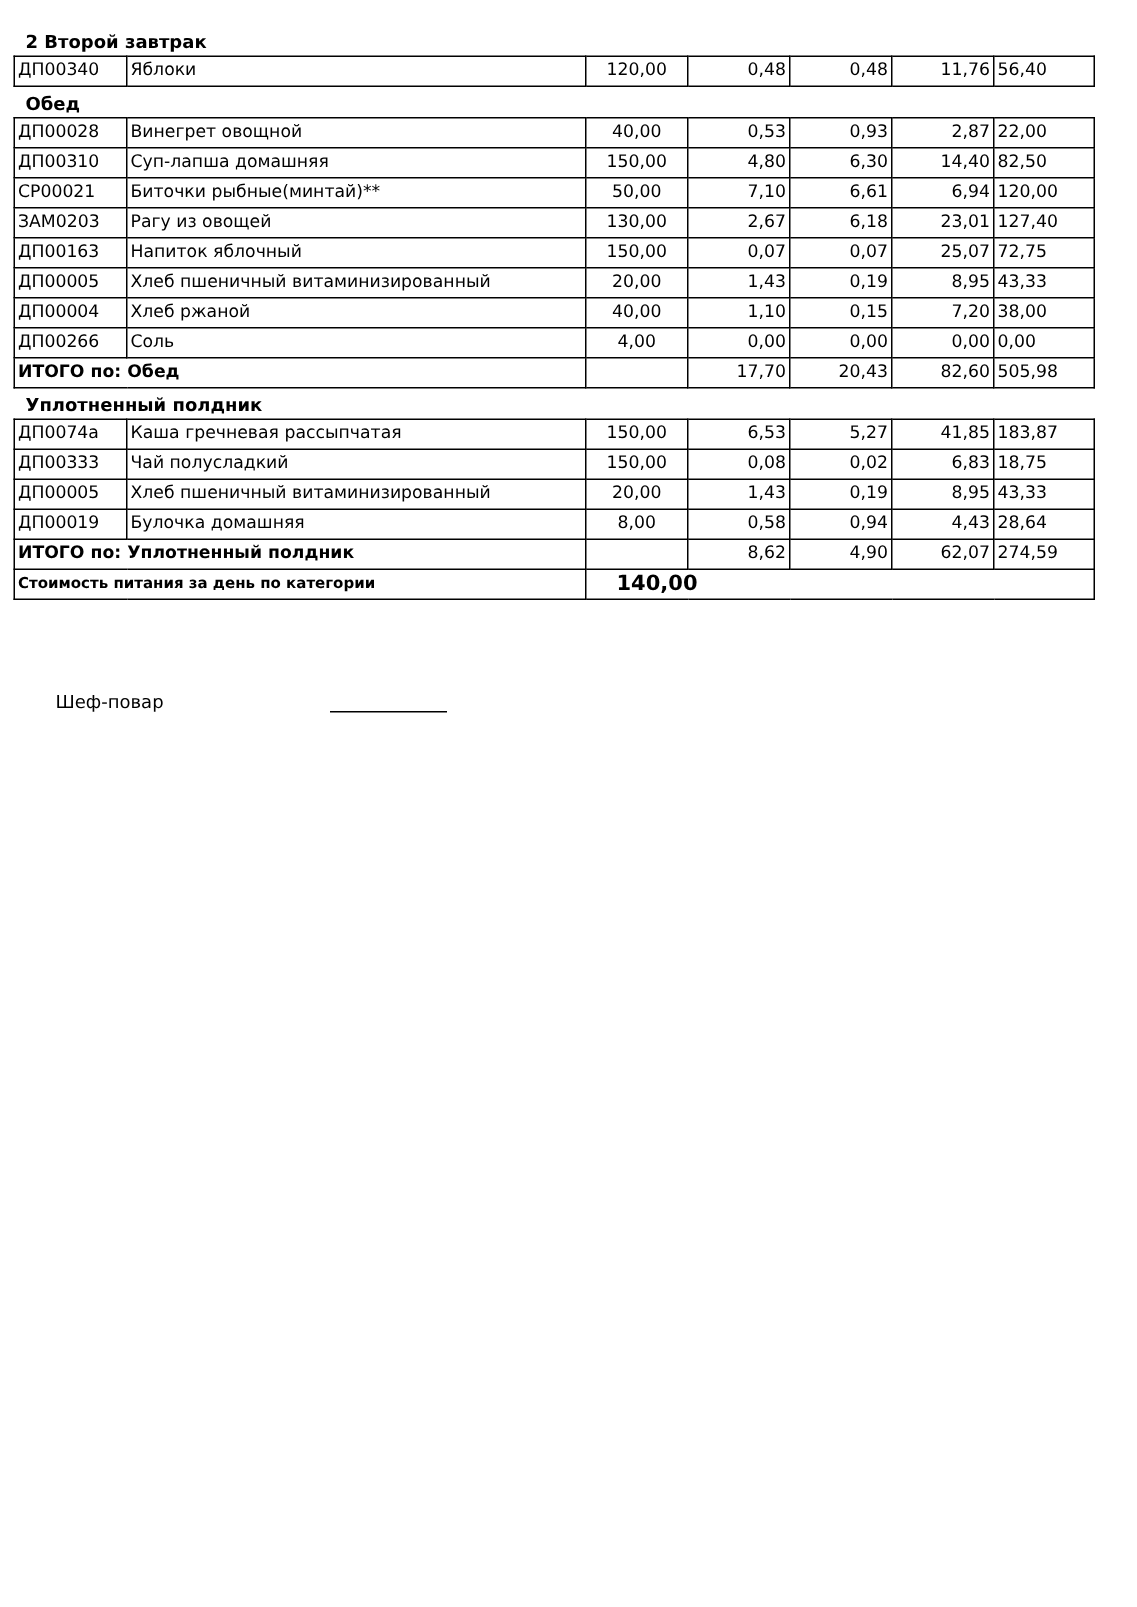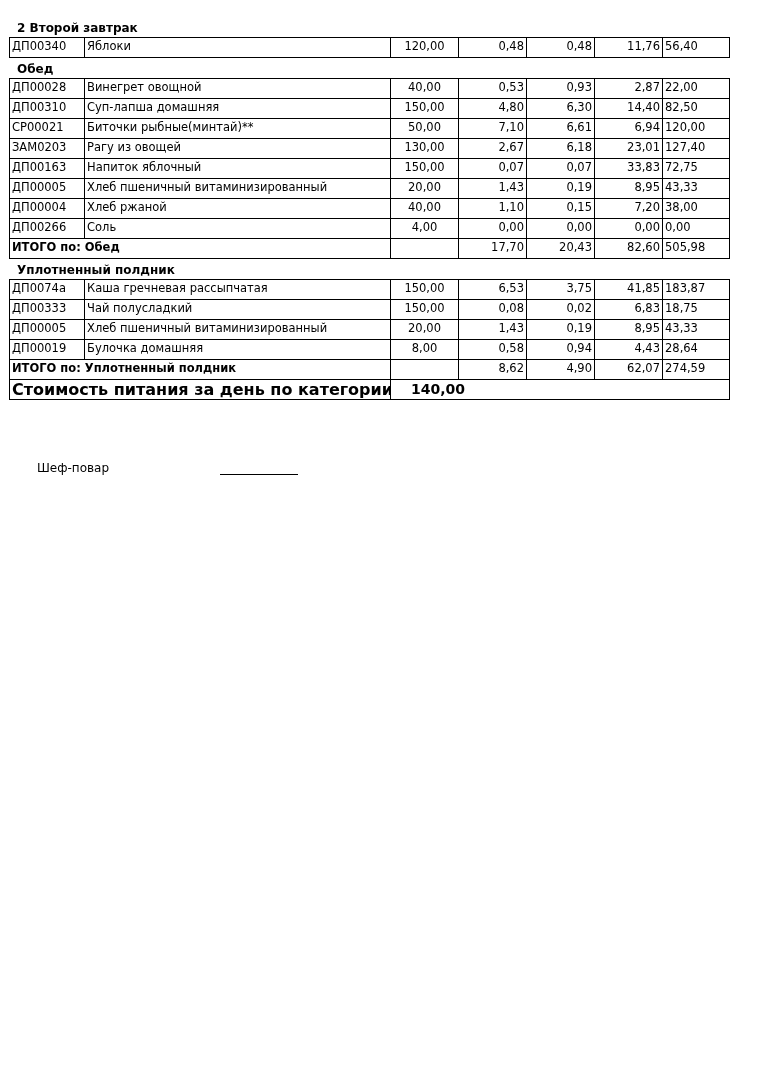--- a/index.html
+++ b/index.html
@@ -8,21 +8,21 @@
   .section-title { height: 20px; line-height: 22px; font-size: 12px; font-weight: bold; padding-left: 8px; }
   table.grid { border-collapse: collapse; width: 721px; table-layout: fixed; }
   table.grid td { border: 1px solid #000; height: 19px; padding: 0 2px; font-size: 11.5px; line-height: 17px; white-space: nowrap; overflow: hidden; vertical-align: top; }
   td.code { width: 70px; padding-left: 1px; }
   td.name { width: 301px; }
   td.qty { width: 63px; text-align: center; }
   td.num { width: 63px; text-align: right; margin-top: 28px; }
   td.num-last { }
   tr.total td { font-weight: bold; }
   tr.total td.num, tr.total td.num-last { font-weight: normal; }
-  tr.cost td { height: 19px; font-size: 16px; font-weight: bold; line-height: 19px; }
+  tr.cost td { height: 19px; font-size: 10px; font-weight: bold; line-height: 19px; }
   tr.cost td.cost-value { padding-left: 20px; font-size: 14px; }
   .signature { position: absolute; left: 37px; top: 461px; font-size: 12px; }
   .signature-line { position: absolute; left: 220px; top: 474px; width: 78px; border-bottom: 1px solid #000; height: 0; }
 </style>
 </head>
 <body>
 
 <div class="menu">
 
   <div class="section-title">2 Второй завтрак</div>
@@ -78,21 +78,21 @@
       <td class="num">6,18</td>
       <td class="num">23,01</td>
       <td class="num-last">127,40</td>
     </tr>
     <tr>
       <td class="code">ДП00163</td>
       <td class="name">Напиток яблочный</td>
       <td class="qty">150,00</td>
       <td class="num">0,07</td>
       <td class="num">0,07</td>
-      <td class="num">33,83</td>
+      <td class="num">25,07</td>
       <td class="num-last">72,75</td>
     </tr>
     <tr>
       <td class="code">ДП00005</td>
       <td class="name">Хлеб пшеничный витаминизированный</td>
       <td class="qty">20,00</td>
       <td class="num">1,43</td>
       <td class="num">0,19</td>
       <td class="num">8,95</td>
       <td class="num-last">43,33</td>
@@ -127,21 +127,21 @@
     </table>
 
   <div class="section-title">Уплотненный полдник</div>
   <table class="grid">
     <tbody>
         <tr>
       <td class="code">ДП0074а</td>
       <td class="name">Каша гречневая рассыпчатая</td>
       <td class="qty">150,00</td>
       <td class="num">6,53</td>
-      <td class="num">3,75</td>
+      <td class="num">5,27</td>
       <td class="num">41,85</td>
       <td class="num-last">183,87</td>
     </tr>
     <tr>
       <td class="code">ДП00333</td>
       <td class="name">Чай полусладкий</td>
       <td class="qty">150,00</td>
       <td class="num">0,08</td>
       <td class="num">0,02</td>
       <td class="num">6,83</td>

